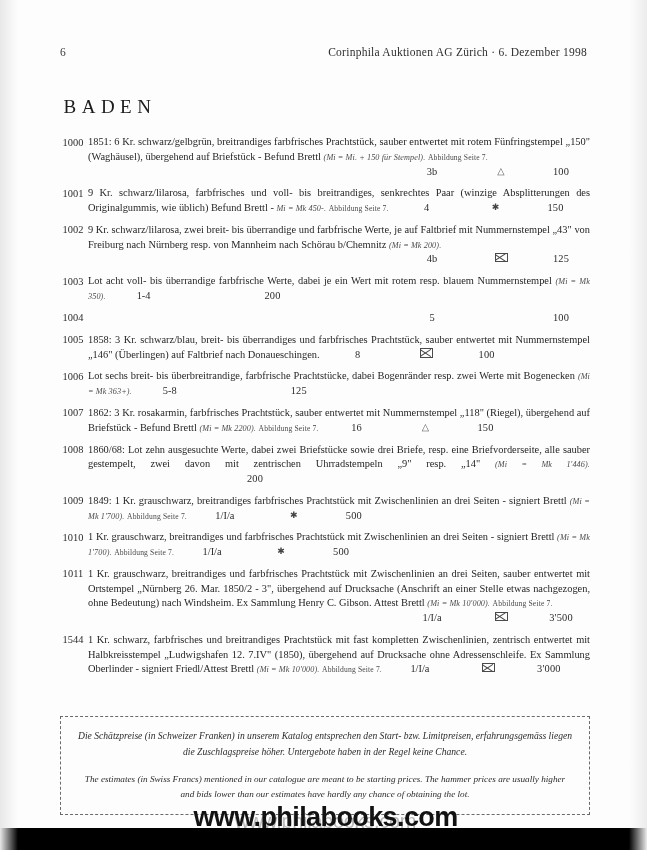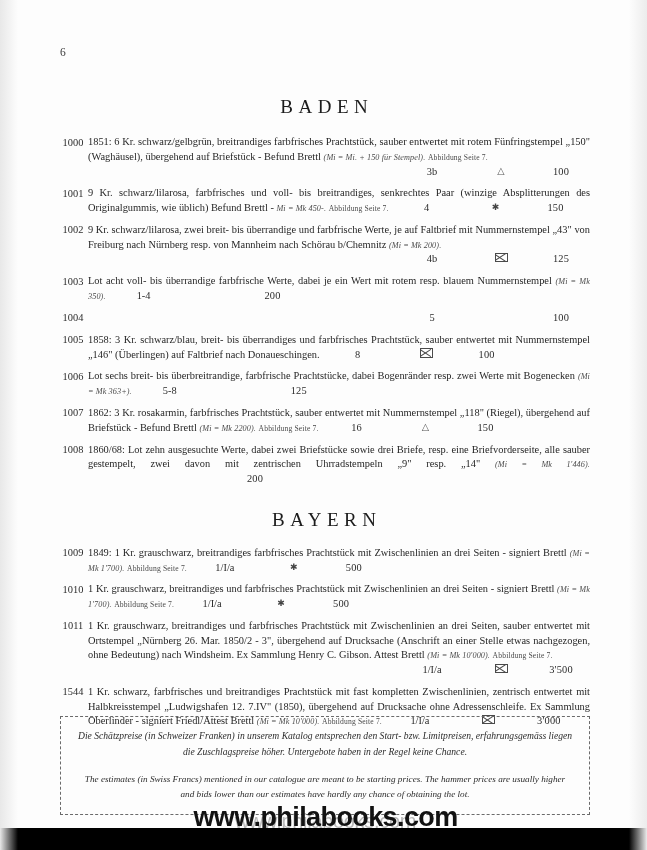--- a/index.html
+++ b/index.html
@@ -50,21 +50,21 @@
   
   .content {
     position: absolute;
     top: 96px;
     left: 58px;
     width: 532px;
   }
 
   
   .country-heading {
-    text-align: center;
+    text-align: left;
     font-size: 19px;
     letter-spacing: 5.5px;
     color: #1c1c1c;
     font-weight: 400;
     margin: 0;
     padding: 0 0 2px 0;
     text-indent: 5.5px;
   }
   .heading-block.baden { margin-bottom: 15px; }
   .heading-block.bayern { margin-top: 22px; margin-bottom: 13px; }
@@ -84,20 +84,21 @@
     color: #2b2b2b;
     padding-top: 0.5px;
     letter-spacing: 0.1px;
   }
   .lot-body {
     flex: 1 1 auto;
     position: relative;
     text-align: justify;
     color: #262626;
     hyphens: none;
+    font-family: Liberation Serif, serif;
   }
   .lot-body p {
     margin: 0;
   }
 
   
   .ref {
     font-style: italic;
     font-size: 8.2px;
     color: #4a4a4a;
@@ -263,20 +264,21 @@
     background: linear-gradient(to left, #ececec, rgba(255,255,255,0));
   }
 </style>
 </head>
 <body>
 
 <div class="page">
 
   <div class="running-head">
     <span class="folio">6</span>
+    <span class="head-title">Corinphila Auktionen AG Zürich · 6. Dezember 1998</span>
   </div>
 
   <div class="content">
 
     <div class="heading-block baden">
       <h1 class="country-heading">BADEN</h1>
     </div>
 
     <div class="lot">
       <div class="lot-number">1000</div>
@@ -375,23 +377,20 @@
       <div class="lot-number">1008</div>
       <div class="lot-body">
         <p><span>1860/68: Lot zehn ausgesuchte Werte, dabei zwei Briefstücke sowie drei Briefe, resp. eine Briefvorderseite, alle sauber gestempelt, zwei davon mit zentrischen Uhrradstempeln „9" resp. „14" </span><span class="ref">(Mi = Mk 1'446).</span><span class="inline-tail">
               <span class="col-cat"></span>
               <span class="col-sym"></span>
               <span class="col-price">200</span>
             </span></p>
       </div>
     </div>
 
-    <div class="heading-block bayern">
-      <h1 class="country-heading">BAYERN</h1>
-    </div>
 
     <div class="lot">
       <div class="lot-number">1009</div>
       <div class="lot-body">
         <p><span>1849: 1 Kr. grauschwarz, breitrandiges farbfrisches Prachtstück mit Zwischenlinien an drei Seiten - signiert Brettl </span><span class="ref">(Mi = Mk 1'700).</span> <span class="plate-ref">Abbildung Seite 7.</span><span class="inline-tail">
               <span class="col-cat">1/I/a</span>
               <span class="col-sym"><span class="sym sym-star">✱</span></span>
               <span class="col-price">500</span>
             </span></p>
       </div>

